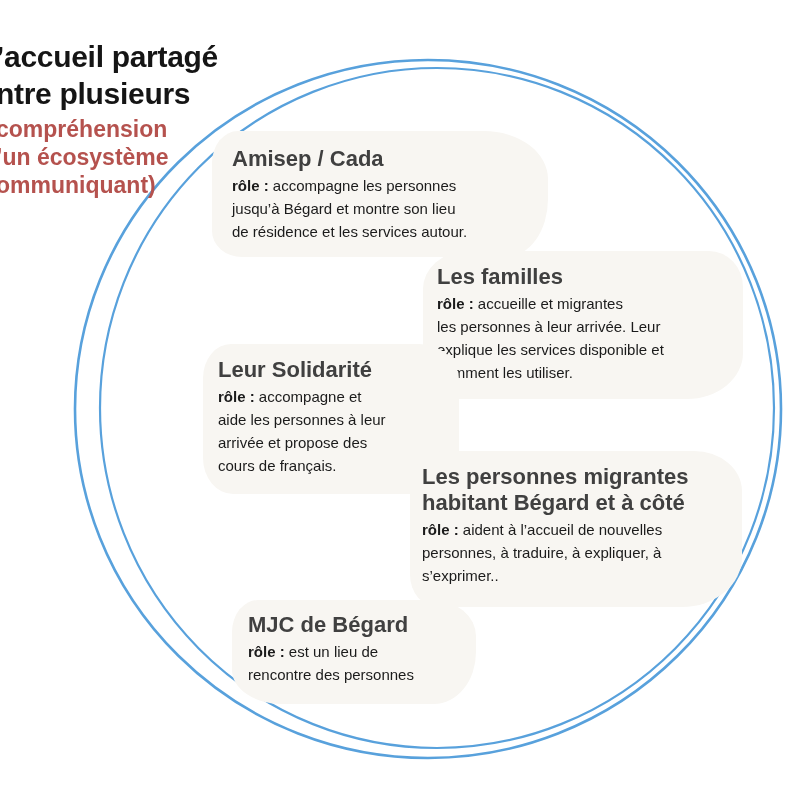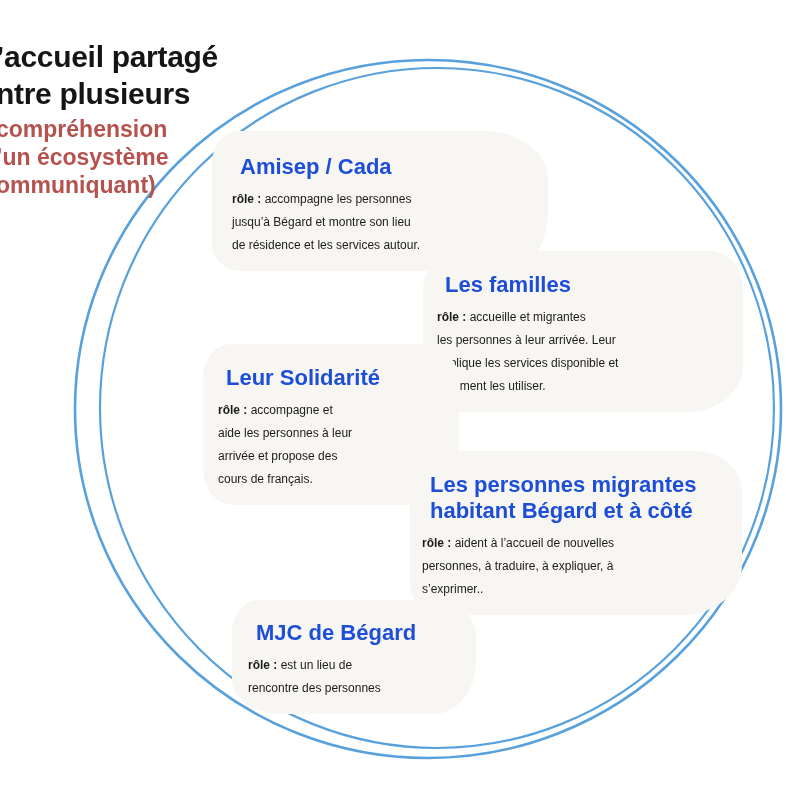--- a/index.html
+++ b/index.html
@@ -46,30 +46,30 @@
   }
 
   
   .blob {
     position: absolute;
     z-index: 1;
     background: #F8F6F2;
     box-sizing: border-box;
   }
   .blob h3 {
-    margin: 8px;
+    margin: 0;
     font-size: 22px;
     font-weight: 700;
     line-height: 26px;
-    color: #1d4ed8;
+    color: #404040;
     white-space: pre-line;
   }
   .blob p {
     margin: 2px 0 0 0;
-    font-size: 12px;
+    font-size: 15px;
     line-height: 23px;
     color: #1b1b1b;
     white-space: pre-line;
   }
   .blob p b { font-weight: 700; }
 
   .blob-amisep {
     left: 212px; top: 131px; width: 336px; min-height: 122px;
     padding: 15px 16px 14px 20px;
     border-radius: 26px 64px 42px 30px / 32px 48px 58px 26px;

